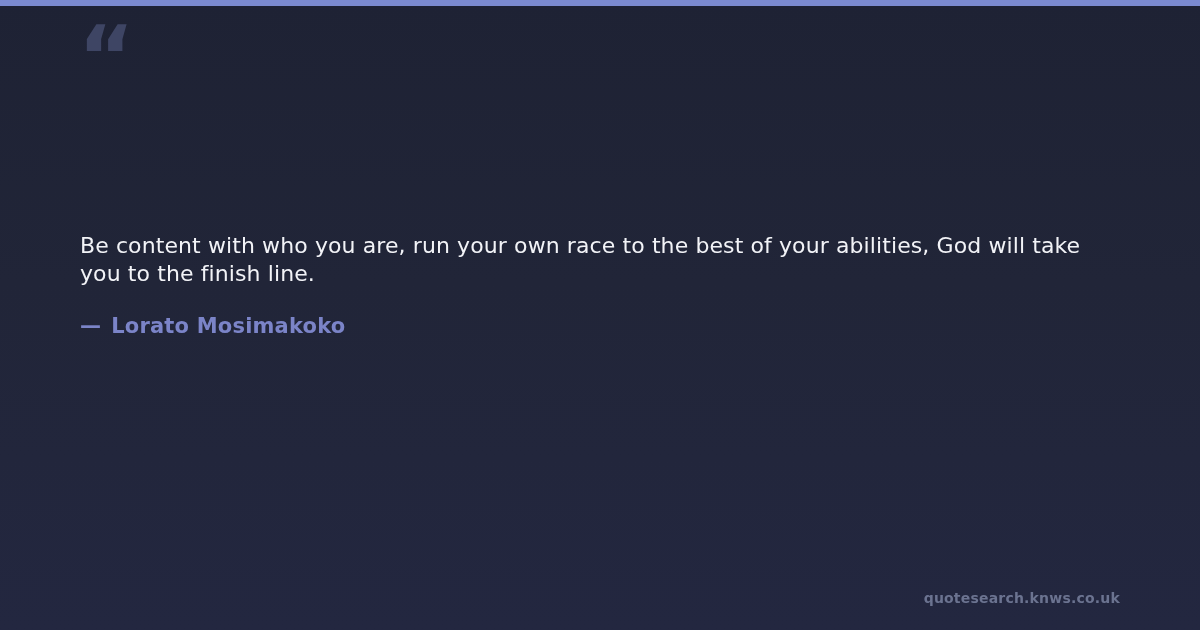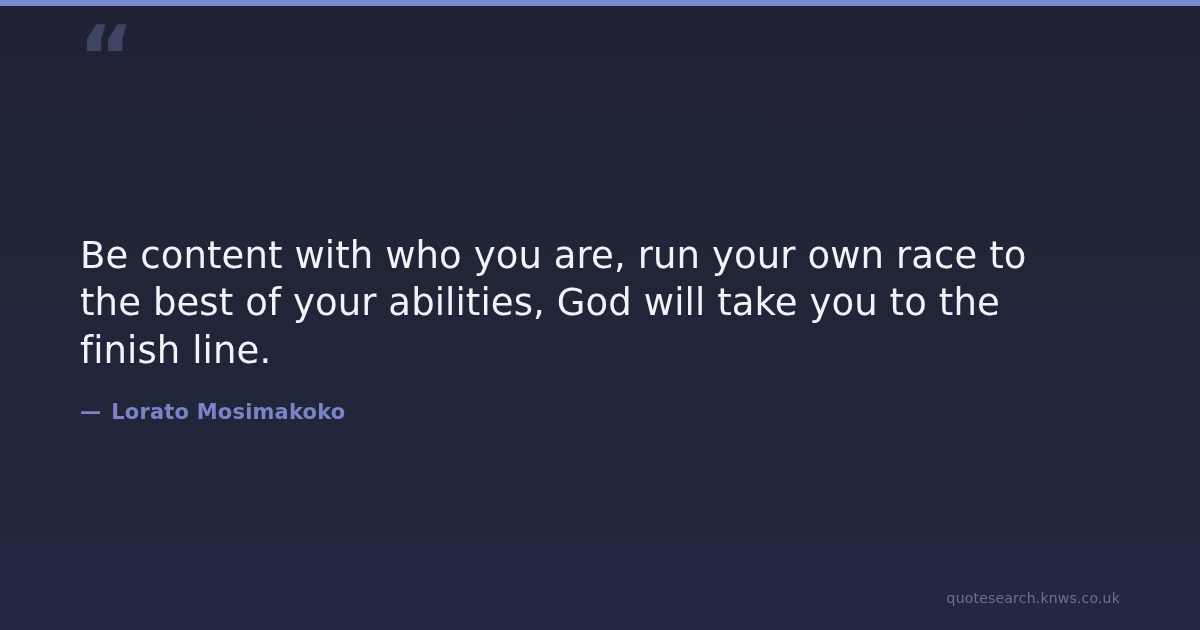--- a/index.html
+++ b/index.html
@@ -49,21 +49,21 @@
   .content {
     position: absolute;
     left: 80px;
     top: 232px;
     width: 1040px;
   }
 
   .quote-text {
     margin: 0;
     font-family: "DejaVu Sans", sans-serif;
-    font-size: 37px;
+    font-size: 22px;
     line-height: 1.28;
     font-weight: 400;
     color: #f2f3f7;
     letter-spacing: 0.1px;
     max-width: 1010px;
   }
 
   .attribution {
     margin-top: 26px;
     font-family: "DejaVu Sans", sans-serif;
@@ -84,21 +84,21 @@
     color: #7b84c8;
     text-align: right;
   }
 
   .footer-source {
     position: absolute;
     right: 80px;
     bottom: 24px;
     font-family: "DejaVu Sans", sans-serif;
     font-size: 14px;
-    font-weight: 400;
+    font-weight: 700;
     color: #6b7390;
     letter-spacing: 0.2px;
   }
 </style>
 </head>
 <body>
 
 <div class="card">
 
   <div class="accent-bar"></div>

